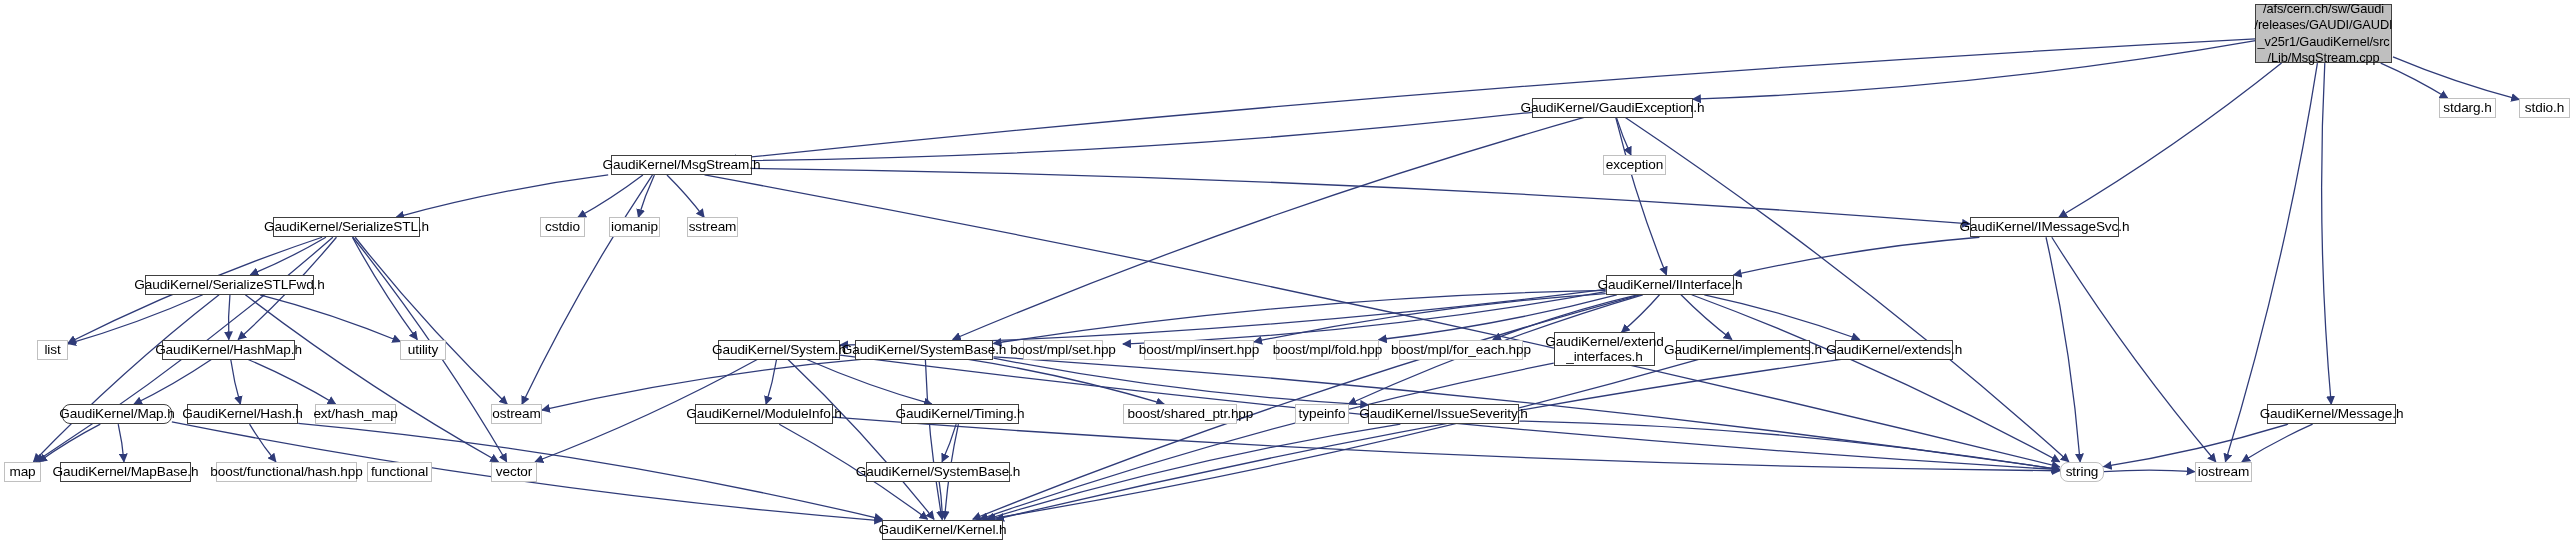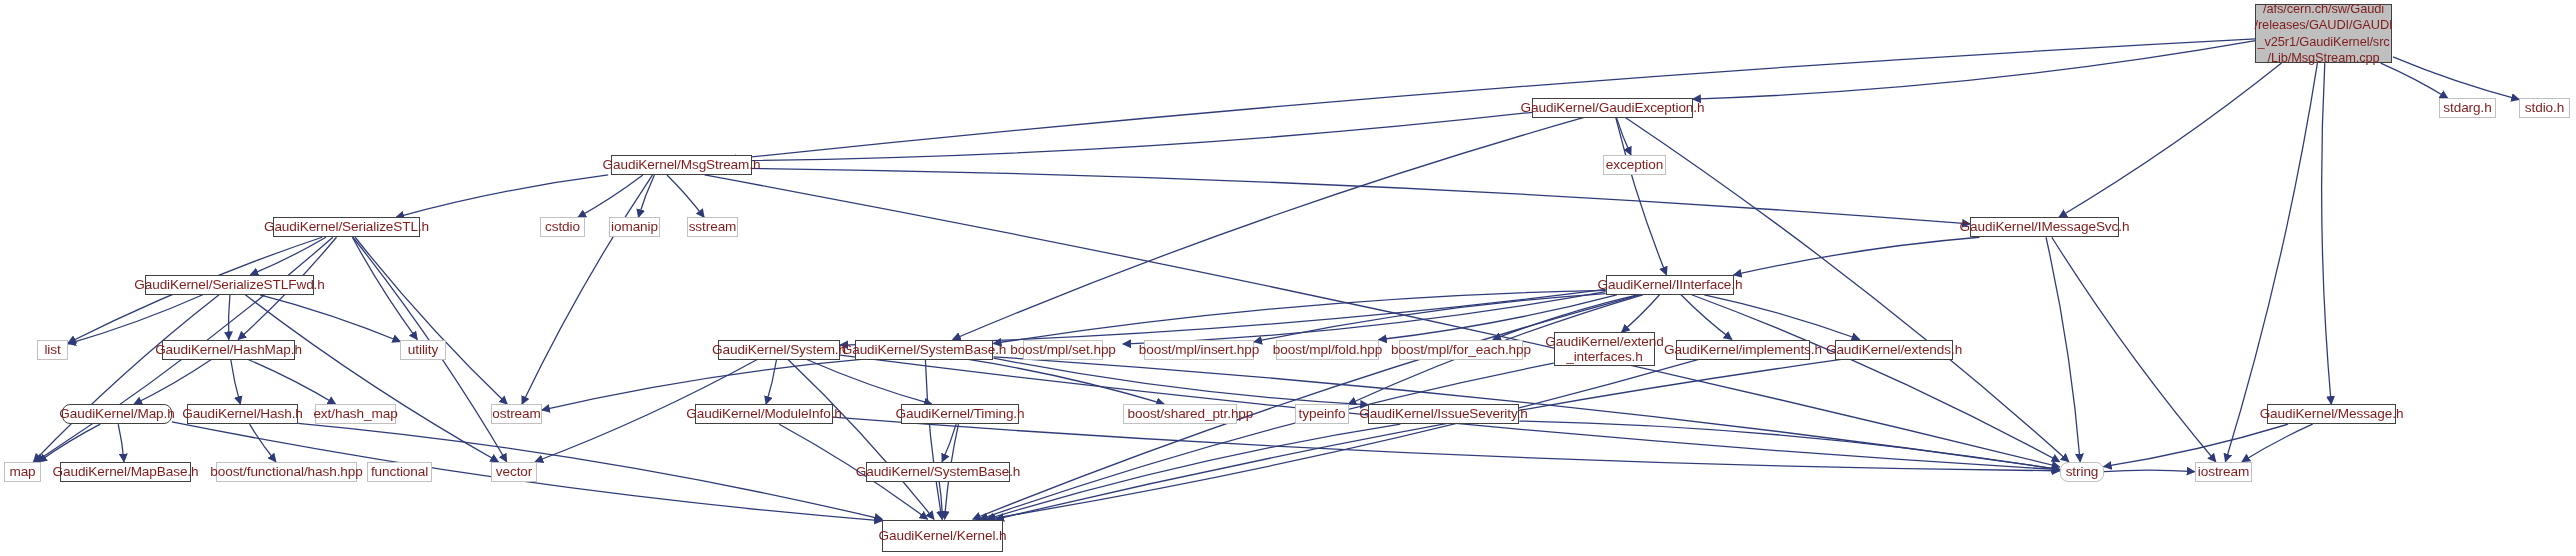--- a/index.html
+++ b/index.html
@@ -23,21 +23,21 @@
     height: 556px;
     pointer-events: none;
   }
   .node {
     position: absolute;
     box-sizing: border-box;
     display: flex;
     align-items: center;
     justify-content: center;
     text-align: center;
-    color: #7f1d1d;
+    color: #000000;
     background: #ffffff;
     border: 0.8px solid #c0c0c0;
     font-size: 13.6px;
     line-height: 1.12;
     white-space: pre-line;
     letter-spacing: -0.1px;
     padding: 0 3.2px;
     z-index: 5;
   }
   .node.local {
@@ -182,16 +182,16 @@
       <div class="node local" style="left: 1368px; top: 404px; width: 151px; height: 20px;">GaudiKernel/IssueSeverity.h</div>
       <div class="node local" style="left: 2267px; top: 404px; width: 129px; height: 20px;">GaudiKernel/Message.h</div>
       <div class="node local" style="left: 60px; top: 462px; width: 131px; height: 20px;">GaudiKernel/MapBase.h</div>
       <div class="node system" style="left: 4px; top: 462px; width: 37px; height: 20px;">map</div>
       <div class="node system" style="left: 216px; top: 462px; width: 141px; height: 20px;">boost/functional/hash.hpp</div>
       <div class="node system" style="left: 367px; top: 462px; width: 65px; height: 20px;">functional</div>
       <div class="node system" style="left: 491px; top: 462px; width: 46px; height: 20px;">vector</div>
       <div class="node local" style="left: 866px; top: 462px; width: 144px; height: 20px;">GaudiKernel/SystemBase.h</div>
       <div class="node system" style="left: 2060px; top: 462px; width: 44px; height: 20px; border-radius: 8px;">string</div>
       <div class="node system" style="left: 2195px; top: 462px; width: 57px; height: 20px;">iostream</div>
-      <div class="node local" style="left: 882px; top: 520px; width: 121px; height: 32px;">GaudiKernel/Kernel.h</div>
+      <div class="node local" style="left: 882px; top: 520px; width: 121px; height: 20px;">GaudiKernel/Kernel.h</div>
     </div>
 </div>
 
 
 </body></html>

